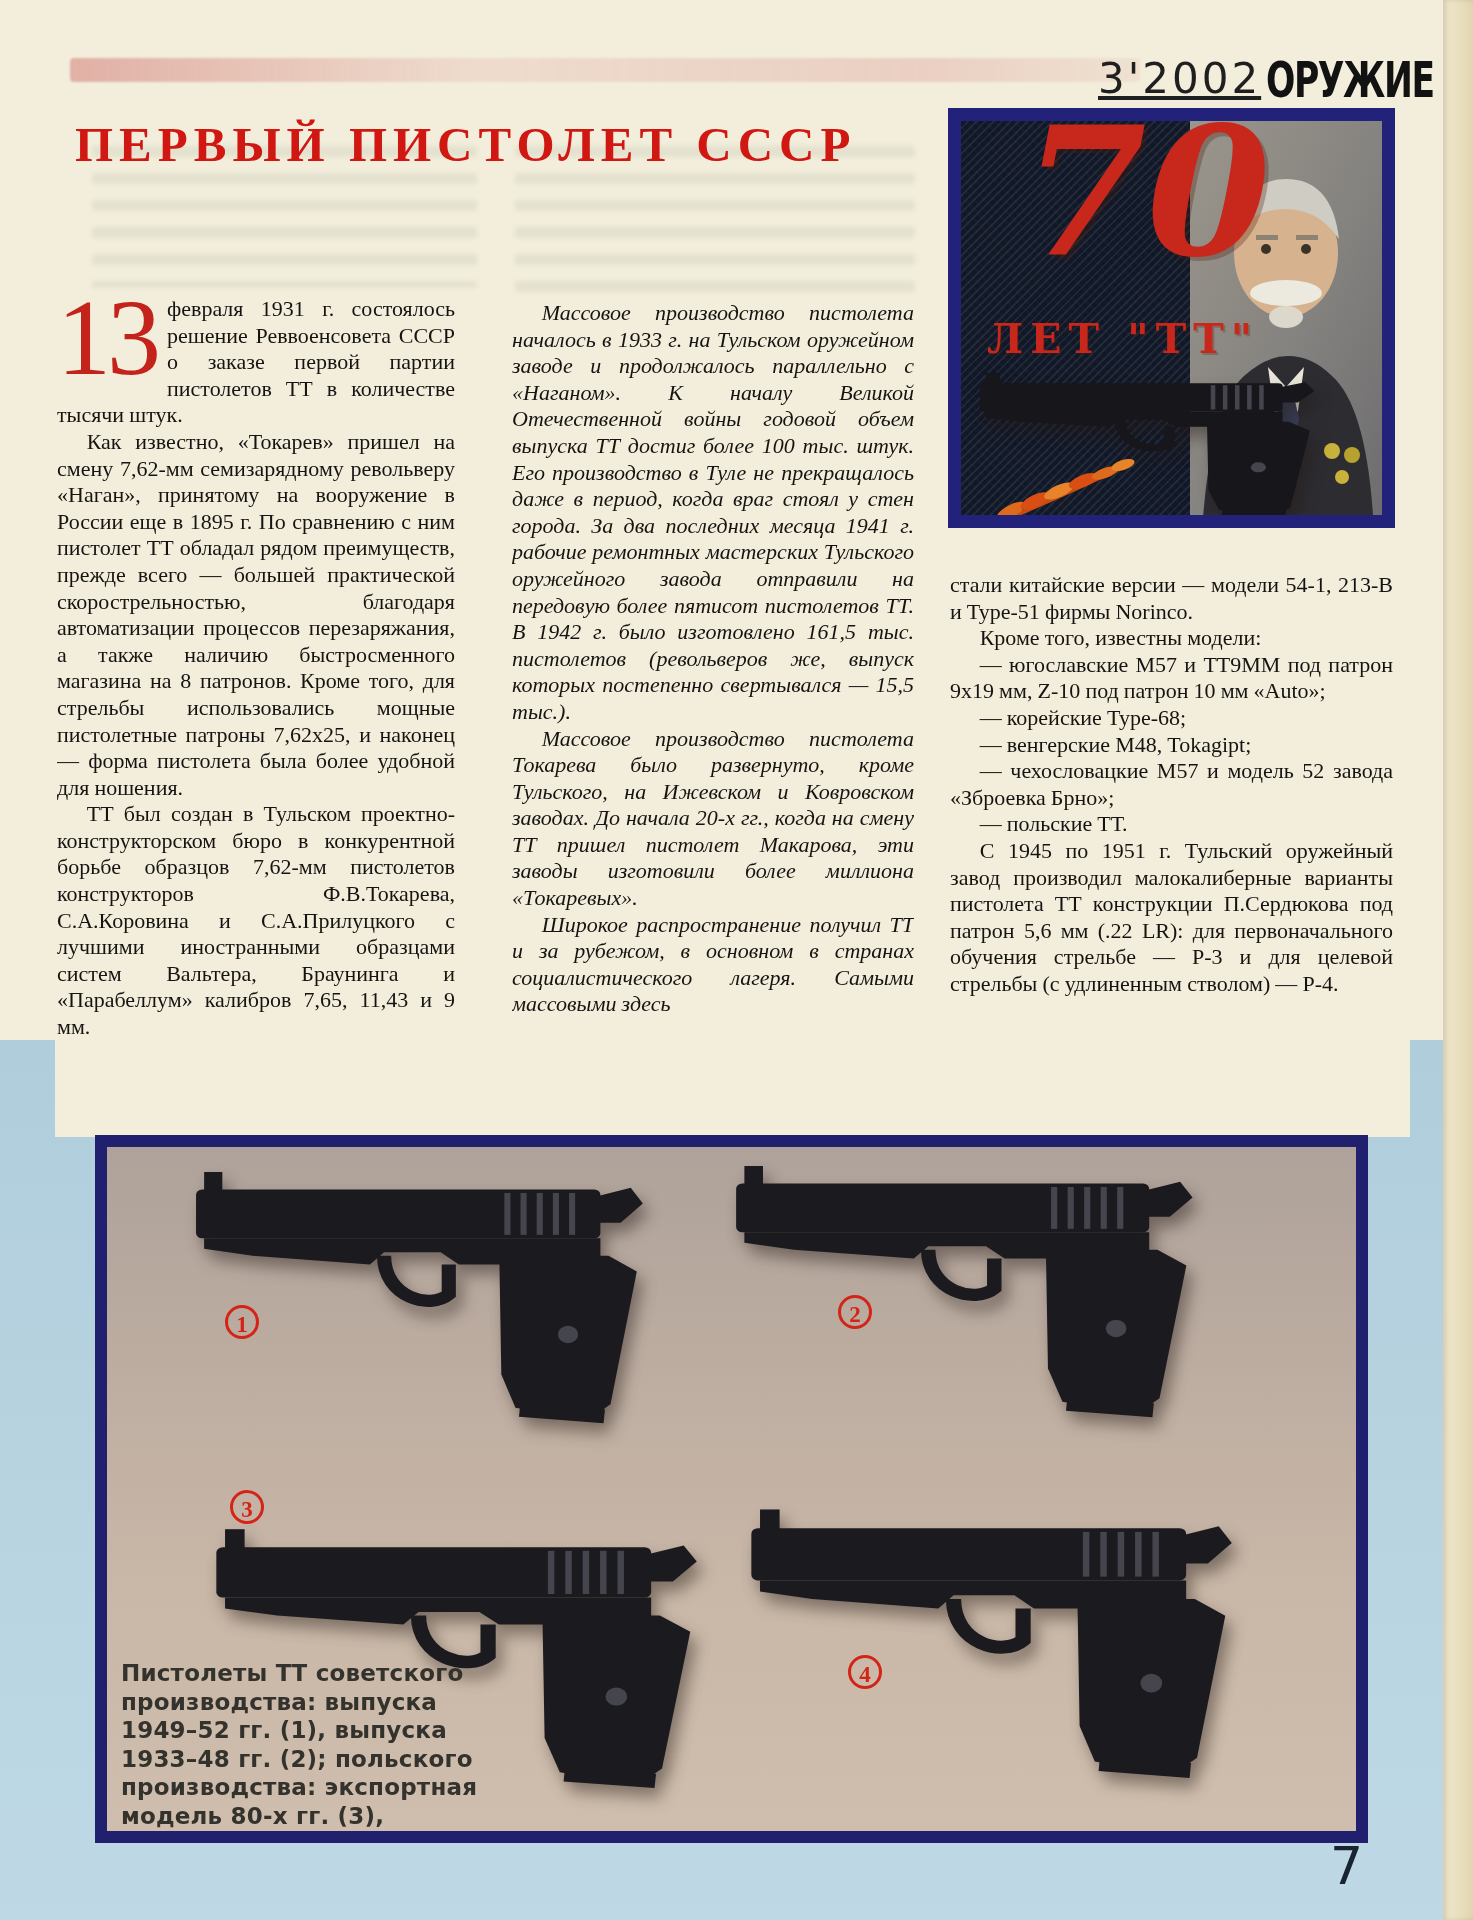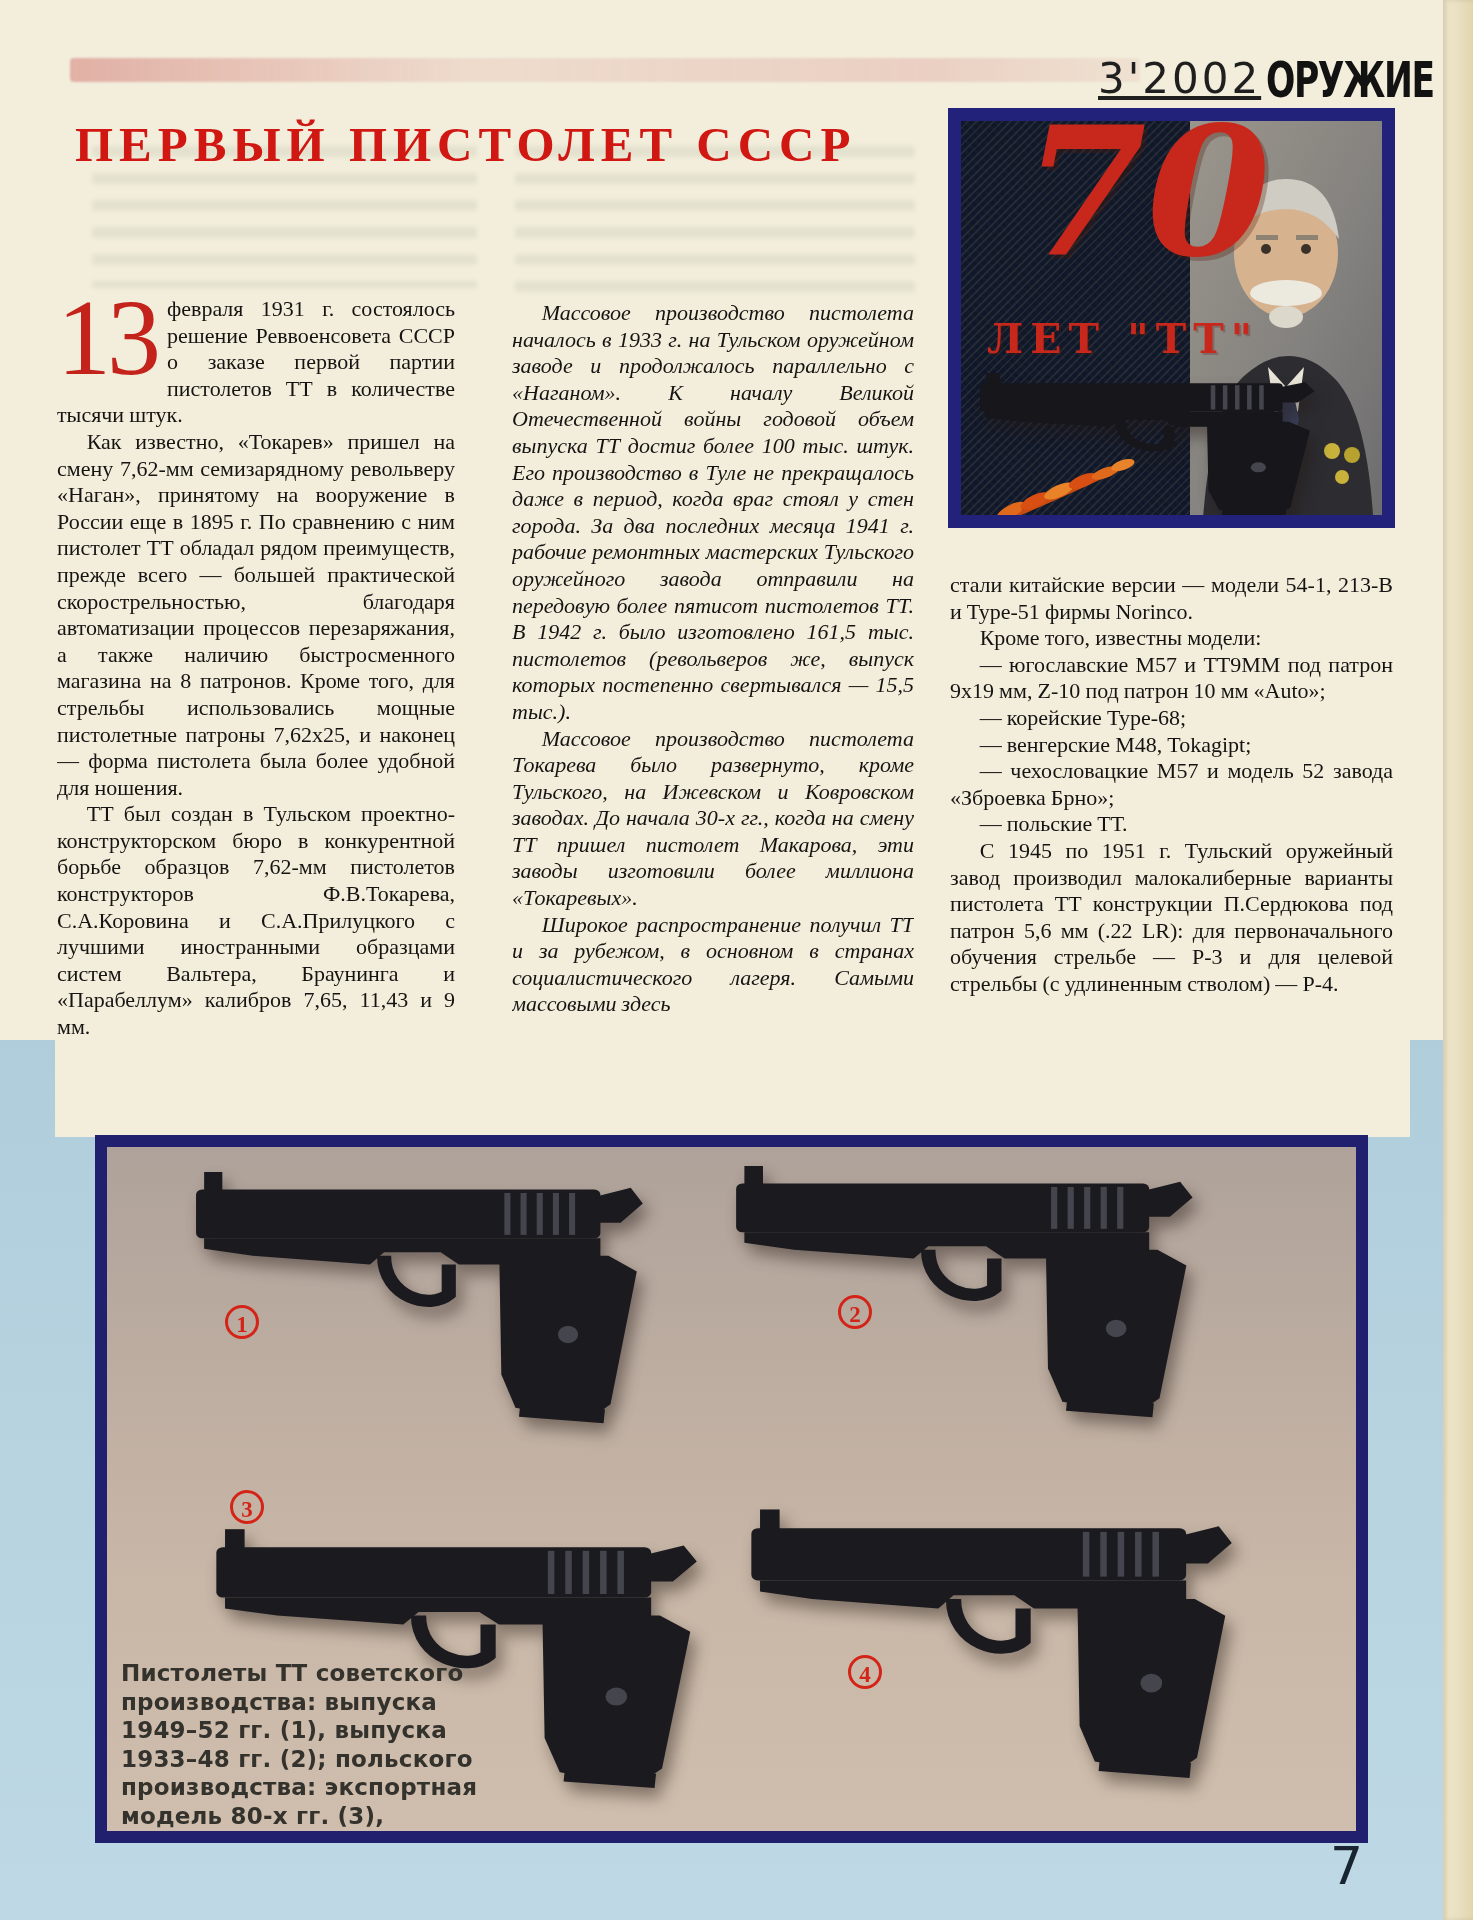--- a/index.html
+++ b/index.html
@@ -104,21 +104,21 @@
 <h1 class="abs" id="article-title" style="margin:0">ПЕРВЫЙ ПИСТОЛЕТ СССР</h1>
 
 <div class="abs col" style="left:57px;top:296px;width:398px;height:825px;">
   <p><span class="dropcap">13</span><span>февраля 1931 г. состоялось решение Реввоенсовета СССР о заказе первой партии пистолетов ТТ в количестве тысячи штук.</span></p>
   <p class="ind">Как известно, «Токарев» пришел на смену 7,62-мм семизарядному револьверу «Наган», принятому на вооружение в России еще в 1895 г. По сравнению с ним пистолет ТТ обладал рядом преимуществ, прежде всего — большей практической скорострельностью, благодаря автоматизации процессов перезаряжания, а также наличию быстросменного магазина на 8 патронов. Кроме того, для стрельбы использовались мощные пистолетные патроны 7,62х25, и наконец — форма пистолета была более удобной для ношения.</p>
   <p class="ind">ТТ был создан в Тульском проектно-конструкторском бюро в конкурентной борьбе образцов 7,62-мм пистолетов конструкторов Ф.В.Токарева, С.А.Коровина и С.А.Прилуцкого с лучшими иностранными образцами систем Вальтера, Браунинга и «Парабеллум» калибров 7,65, 11,43 и 9 мм.</p>
 </div>
 
 <div class="abs col" style="left:512px;top:300px;width:402px;height:825px;font-style:italic;">
   <p class="ind">Массовое производство пистолета началось в 1933 г. на Тульском оружейном заводе и продолжалось параллельно с «Наганом». К началу Великой Отечественной войны годовой объем выпуска ТТ достиг более 100 тыс. штук. Его производство в Туле не прекращалось даже в период, когда враг стоял у стен города. За два последних месяца 1941 г. рабочие ремонтных мастерских Тульского оружейного завода отправили на передовую более пятисот пистолетов ТТ. В 1942 г. было изготовлено 161,5 тыс. пистолетов (револьверов же, выпуск которых постепенно свертывался — 15,5 тыс.).</p>
-  <p class="ind">Массовое производство пистолета Токарева было развернуто, кроме Тульского, на Ижевском и Ковровском заводах. До начала 30-х гг., когда на смену ТТ пришел пистолет Макарова, эти заводы изготовили более миллиона «Токаревых».</p>
+  <p class="ind">Массовое производство пистолета Токарева было развернуто, кроме Тульского, на Ижевском и Ковровском заводах. До начала 20-х гг., когда на смену ТТ пришел пистолет Макарова, эти заводы изготовили более миллиона «Токаревых».</p>
   <p class="ind">Широкое распространение получил ТТ и за рубежом, в основном в странах социалистического лагеря. Самыми массовыми здесь</p>
 </div>
 
 <div class="abs col" style="left:950px;top:572px;width:443px;height:548px;">
   <p>стали китайские версии — модели 54-1, 213-В и Type-51 фирмы Norinco.</p>
   <p class="ind">Кроме того, известны модели:</p>
   <p class="ind">— югославские М57 и ТТ9ММ под патрон 9х19 мм, Z-10 под патрон 10 мм «Auto»;</p>
   <p class="ind">— корейские Type-68;</p>
   <p class="ind">— венгерские М48, Tokagipt;</p>
   <p class="ind">— чехословацкие М57 и модель 52 завода «Зброевка Брно»;</p>

